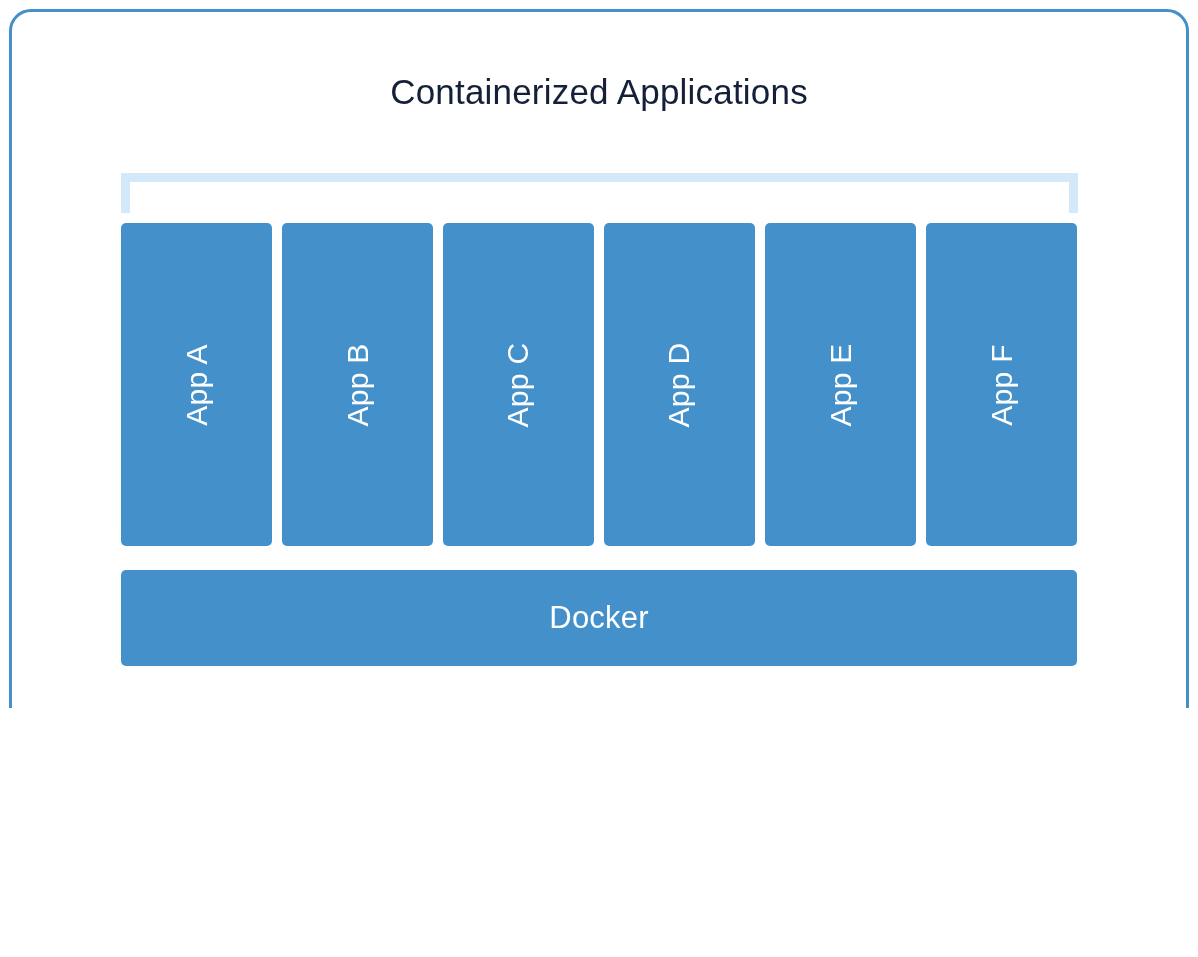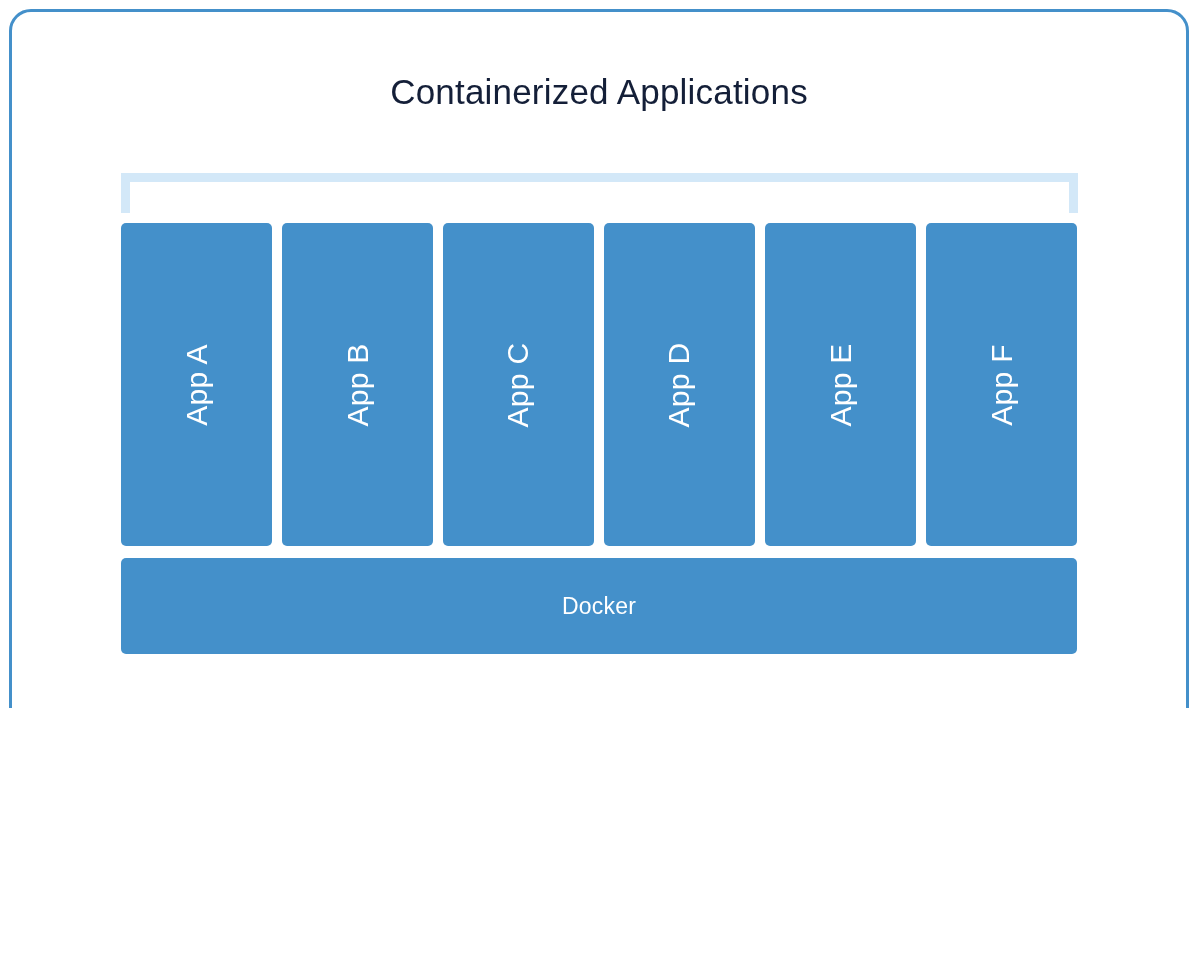--- a/index.html
+++ b/index.html
@@ -92,23 +92,24 @@
   
   .layer {
     position: absolute;
     left: 121px;
     width: 956px;
     box-sizing: border-box;
     border-radius: 5px;
     display: flex;
     align-items: center;
     justify-content: center;
-    font-size: 23px;
+    font-size: 31px;
     font-weight: 400;
     letter-spacing: 0.2px;
+    margin-top: 12px;
   }
   .layer-docker {
     top: 558px;
     height: 96px;
     background: #4490ca;
     color: #ffffff;
   }
   .layer-host-os {
     top: 670px;
     height: 99px;

